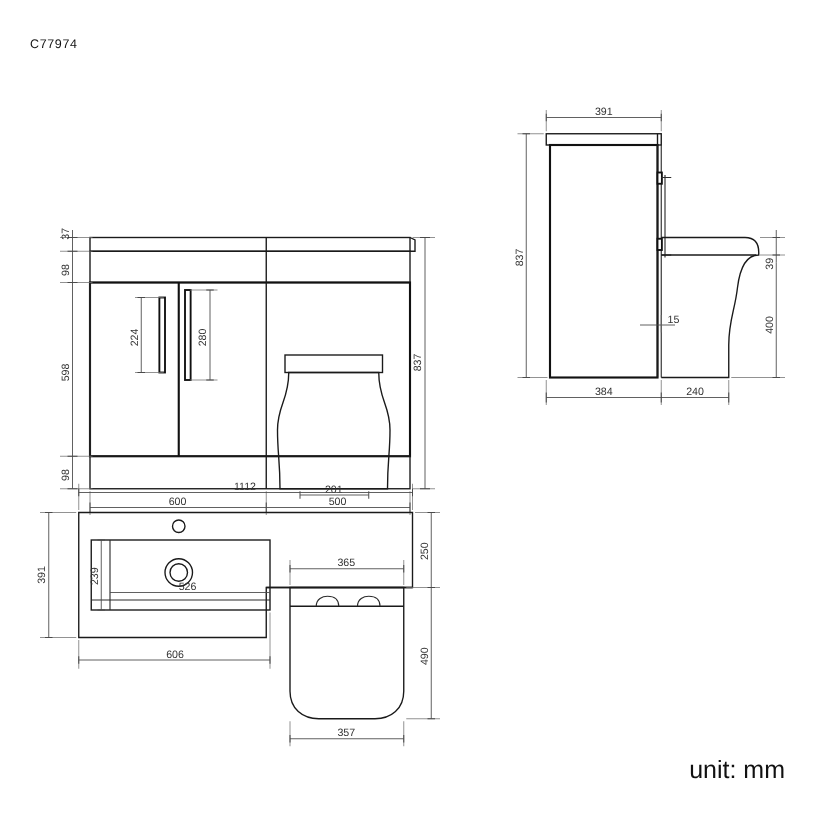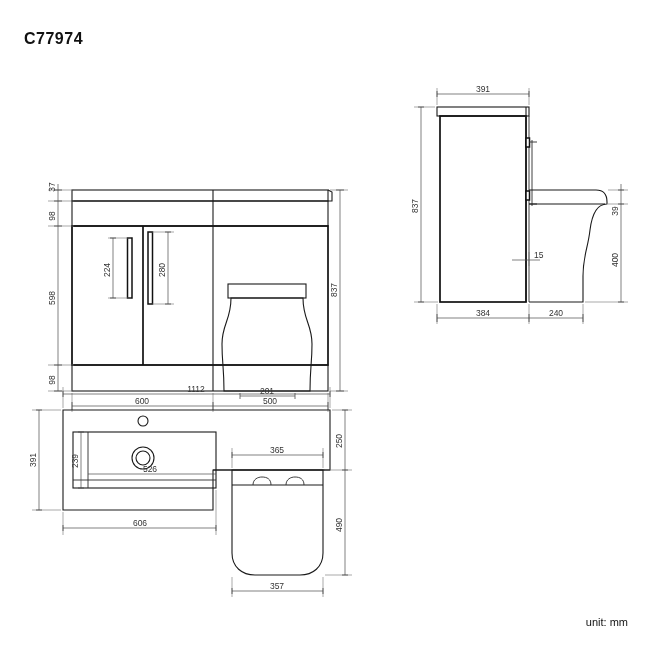--- a/index.html
+++ b/index.html
@@ -5,25 +5,25 @@
   html,body{margin:0;padding:0;background:#ffffff;}
   body{
     width:650px;height:650px;
     font-family:"Liberation Sans", sans-serif;
     color:#1a1a1a;
     position:relative;
     overflow:hidden;
   }
   #page-title{
     position:absolute;left:24px;top:30px;
-    font-size:16px;letter-spacing:.5px;color:#111;font-weight:bold;
+    font-size:10px;letter-spacing:.5px;color:#111;
   }
   #unit-label{
     position:absolute;right:22px;bottom:22px;
-    font-size:11px;color:#111;
+    font-size:20px;color:#111;
   }
   svg{position:absolute;left:0;top:0;}
   .obj{fill:none;stroke:#1a1a1a;stroke-width:1.1;}
   .obj-thick{fill:none;stroke:#111;stroke-width:1.7;}
   .obj-thin{fill:none;stroke:#2b2b2b;stroke-width:0.9;}
   .dim{fill:none;stroke:#4a4a4a;stroke-width:0.7;}
   .ext{fill:none;stroke:#6e6e6e;stroke-width:0.6;}
   .dtxt{font-family:"Liberation Sans",sans-serif;font-size:8.5px;fill:#333;}
   .dtxt-v{font-family:"Liberation Sans",sans-serif;font-size:8.5px;fill:#333;}
   .handle{fill:#ffffff;stroke:#111;stroke-width:1.5;}

